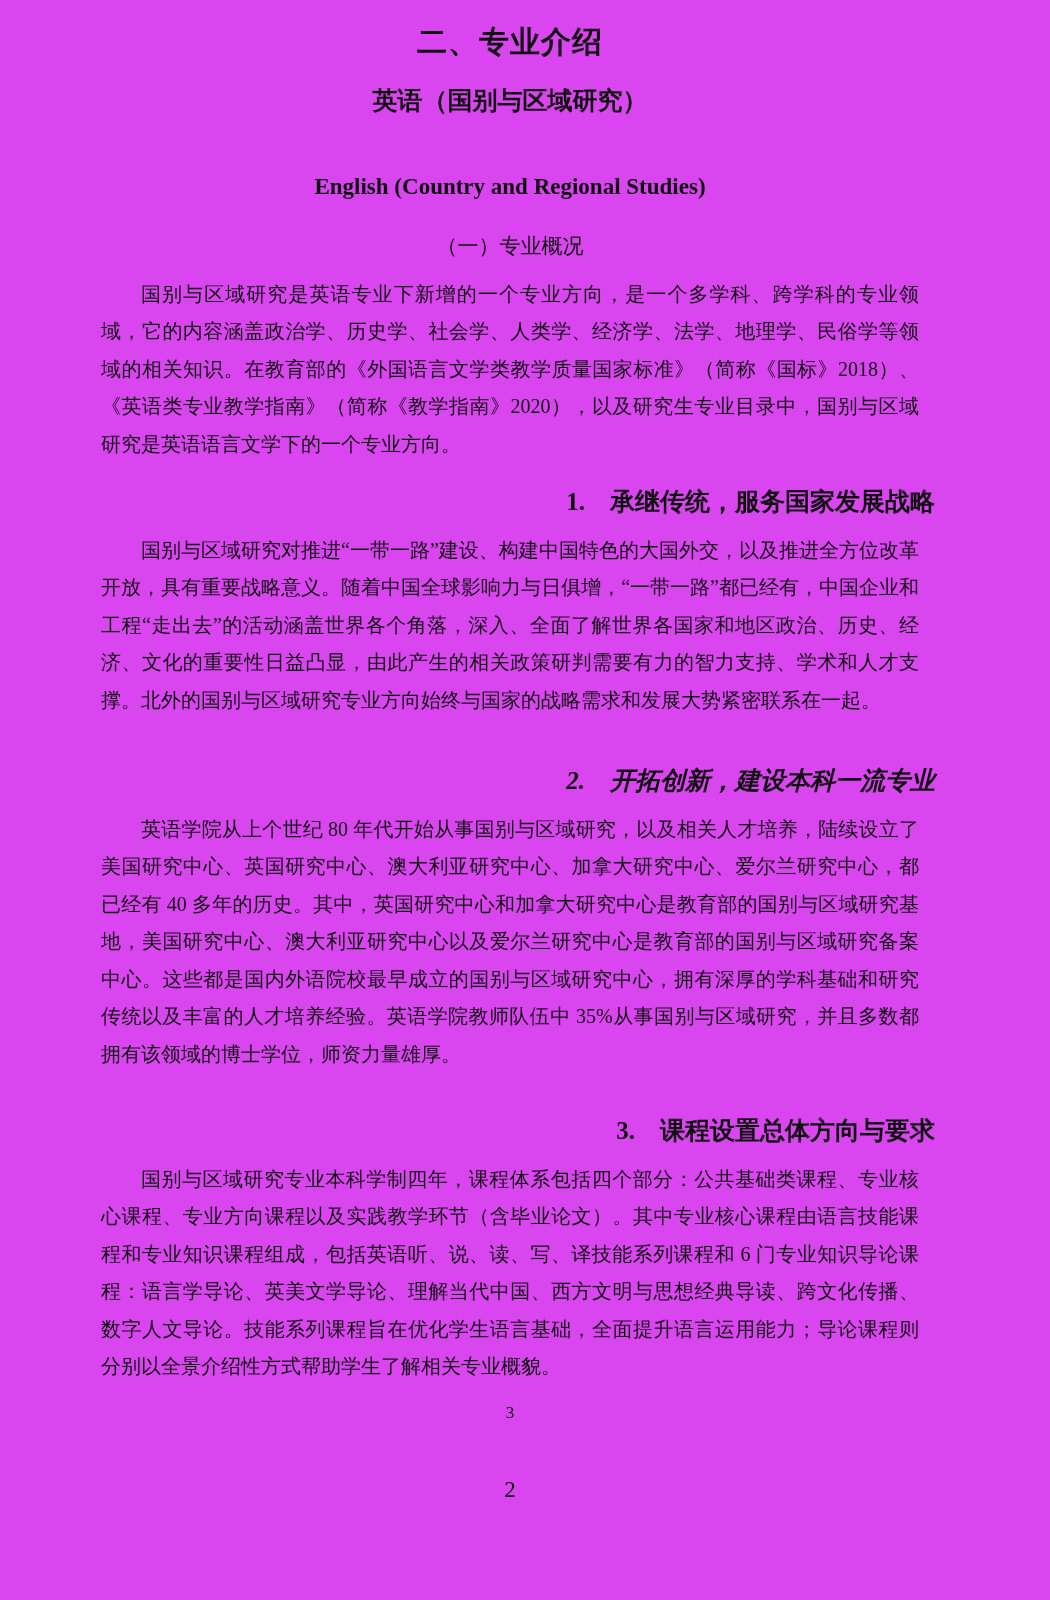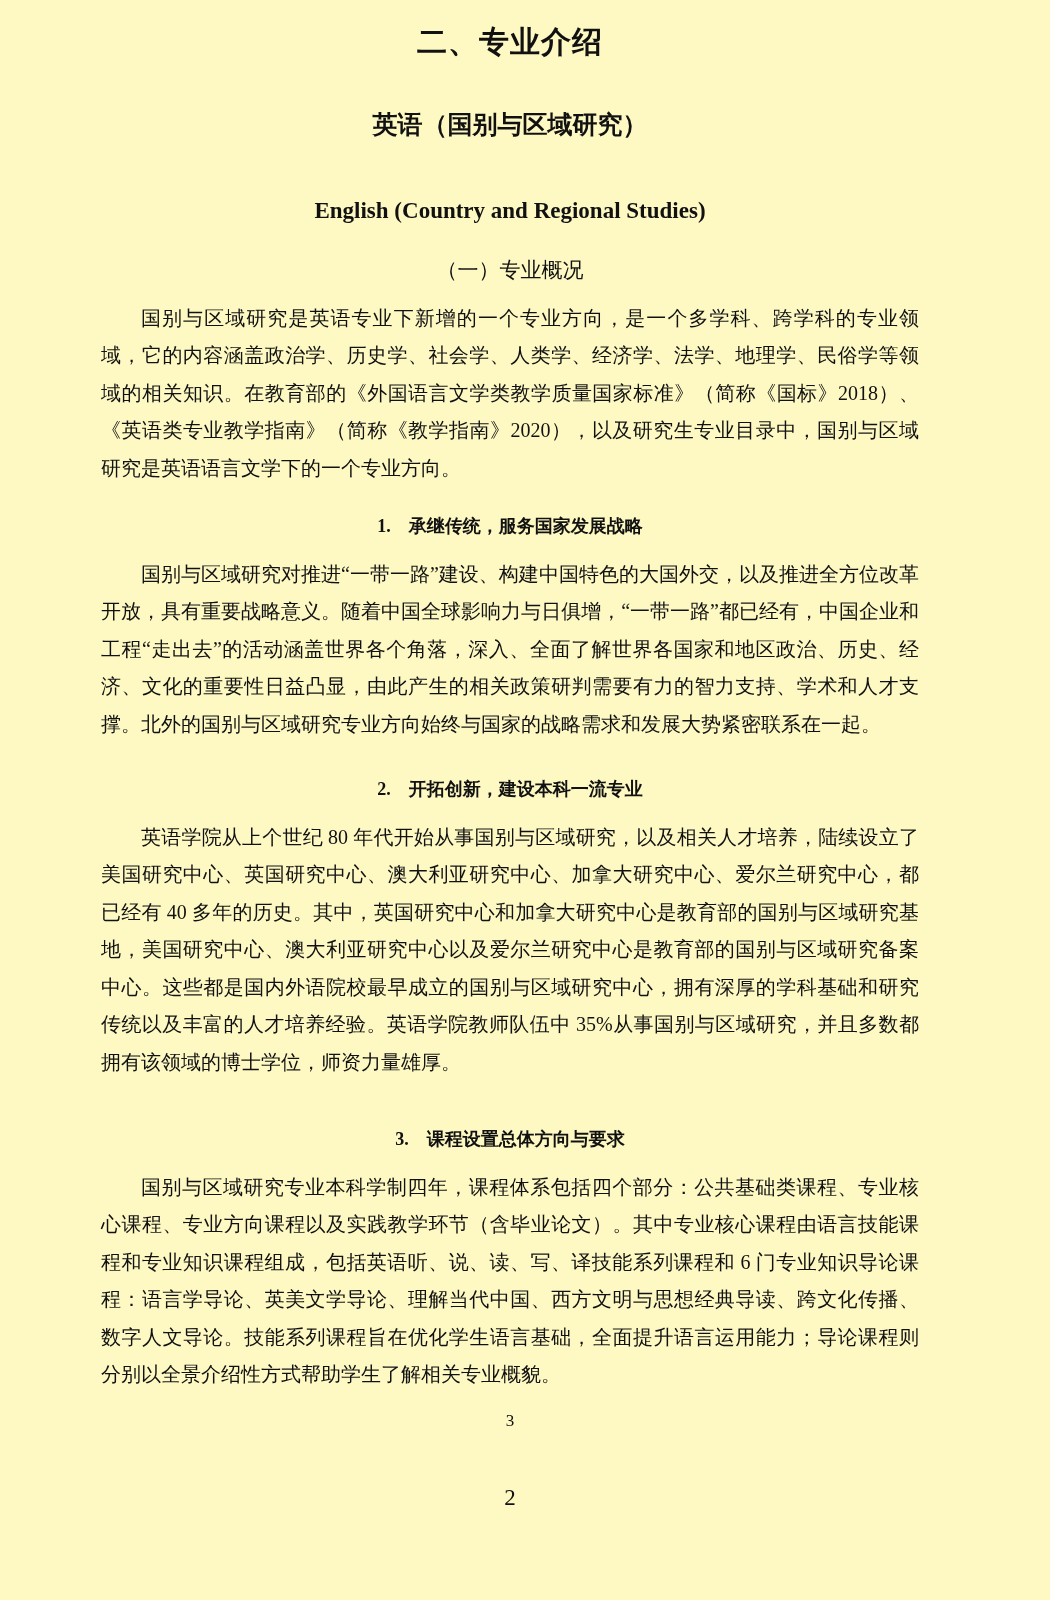--- a/index.html
+++ b/index.html
@@ -12,32 +12,32 @@
     height: 1600px;
     overflow: hidden;
     color: #111;
     font-family: "Liberation Serif", "DejaVu Serif", serif;
   }
   .page {
     box-sizing: border-box;
     width: 1050px;
     height: 1600px;
     padding: 24px 115px 0 85px;
-    background: #fef9c3;
+    background: #d946ef;
   }
   .doc-title {
     font-family: "Liberation Sans", "DejaVu Sans", sans-serif;
     font-weight: bold;
     font-size: 30px;
     line-height: 36px;
     text-align: center;
     letter-spacing: 1px;
   }
   .subtitle-zh {
-    margin-top: 48px;
+    margin-top: 24px;
     font-family: "Liberation Sans", "DejaVu Sans", sans-serif;
     font-weight: bold;
     font-size: 25px;
     line-height: 33px;
     text-align: center;
   }
   .subtitle-en {
     margin-top: 56px;
     font-family: "Liberation Serif", "DejaVu Serif", serif;
     font-weight: bold;
@@ -49,26 +49,26 @@
     margin-top: 32px;
     font-family: "Liberation Sans", "DejaVu Sans", sans-serif;
     font-weight: 500;
     font-size: 21px;
     line-height: 28px;
     text-align: center;
   }
   .sub-heading {
     font-family: "Liberation Serif", "DejaVu Serif", serif;
     font-weight: bold;
-    font-size: 18px;
+    font-size: 25px;
     line-height: 28px;
-    text-align: center;
+    text-align: right;
   }
   .h1 { margin-top: 25px; }
-  .h2 { margin-top: 32px; }
+  .h2 { margin-top: 48px; font-style: italic; }
   .h3 { margin-top: 44px; }
   p.body-para {
     margin: 16px;
     font-size: 20px;
     line-height: 37.4px;
     text-align: justify;
     text-indent: 2em;
     word-break: break-all;
   }
   .p-overview { margin-top: 36px; }

